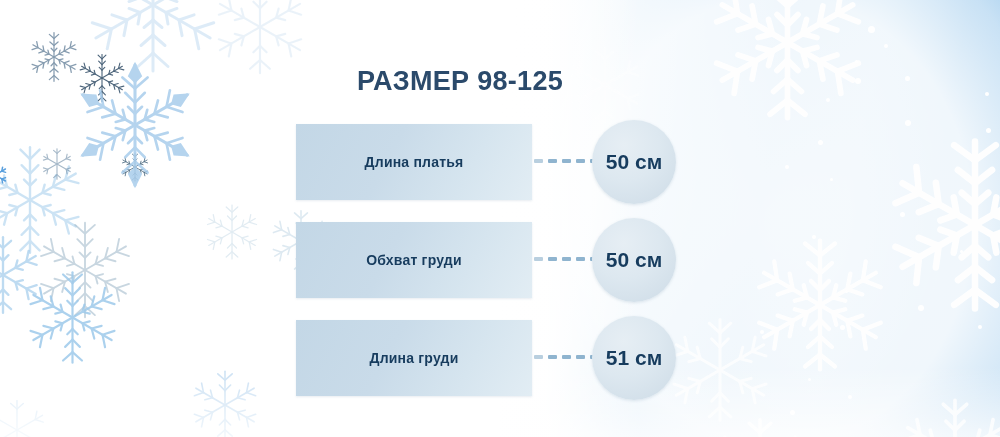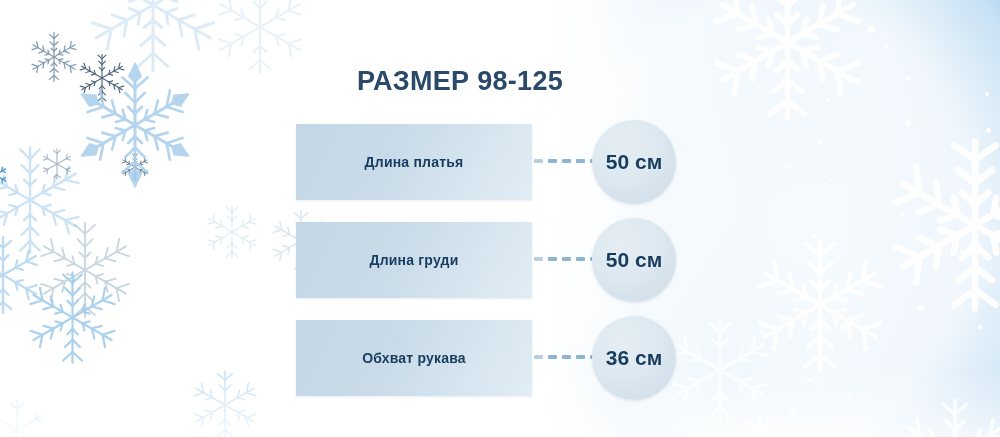--- a/index.html
+++ b/index.html
@@ -628,44 +628,44 @@
         <span class="seg s3"></span>
           <span class="seg s4"></span>
       </div>
       <div class="value-circle">
         <div class="value-text">50 см</div>
       </div>
     </div>
 
     <div class="row row-2">
       <div class="label-box">
-        <div class="label-text">Длина груди</div>
+        <div class="label-text">Обхват груди</div>
       </div>
       <div class="connector">
         <span class="seg s0"></span>
           <span class="seg s1"></span>
           <span class="seg s2"></span>
         <span class="seg s3"></span>
           <span class="seg s4"></span>
       </div>
       <div class="value-circle">
         <div class="value-text">50 см</div>
       </div>
     </div>
 
     <div class="row row-3">
       <div class="label-box">
-        <div class="label-text">Обхват рукава</div>
+        <div class="label-text">Длина груди</div>
       </div>
       <div class="connector">
         <span class="seg s0"></span>
           <span class="seg s1"></span>
           <span class="seg s2"></span>
         <span class="seg s3"></span>
           <span class="seg s4"></span>
       </div>
       <div class="value-circle">
-        <div class="value-text">36 см</div>
+        <div class="value-text">51 см</div>
       </div>
     </div>
 
   </div>
 </div>
 
 </body></html>

